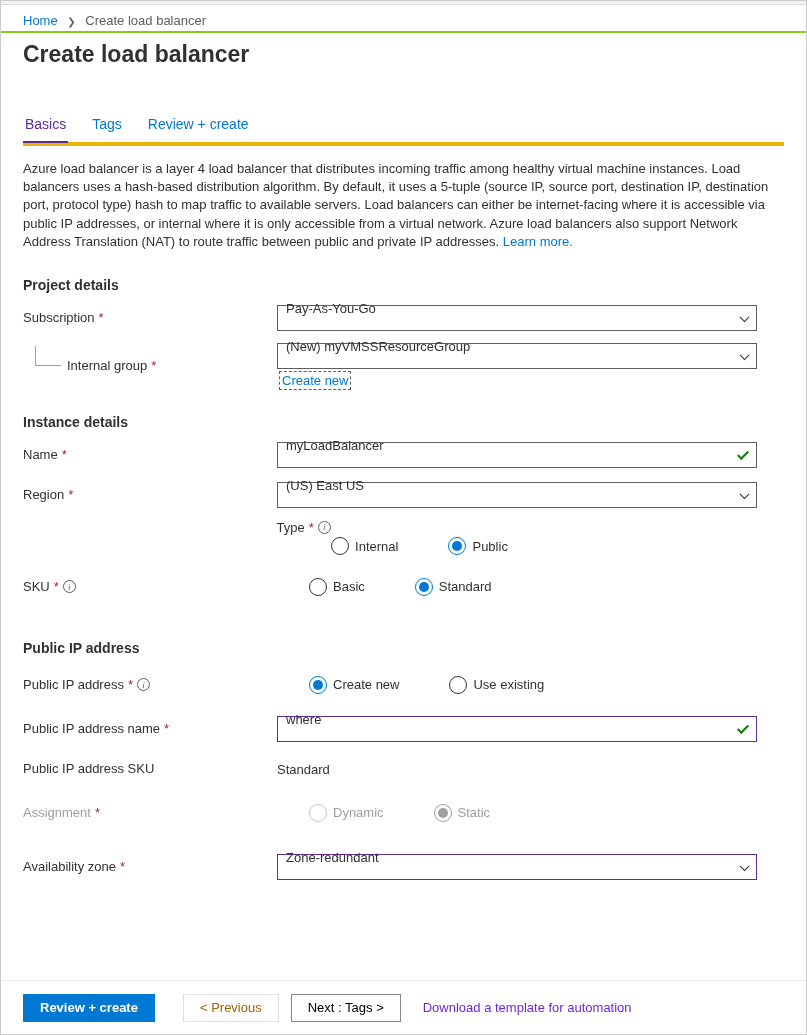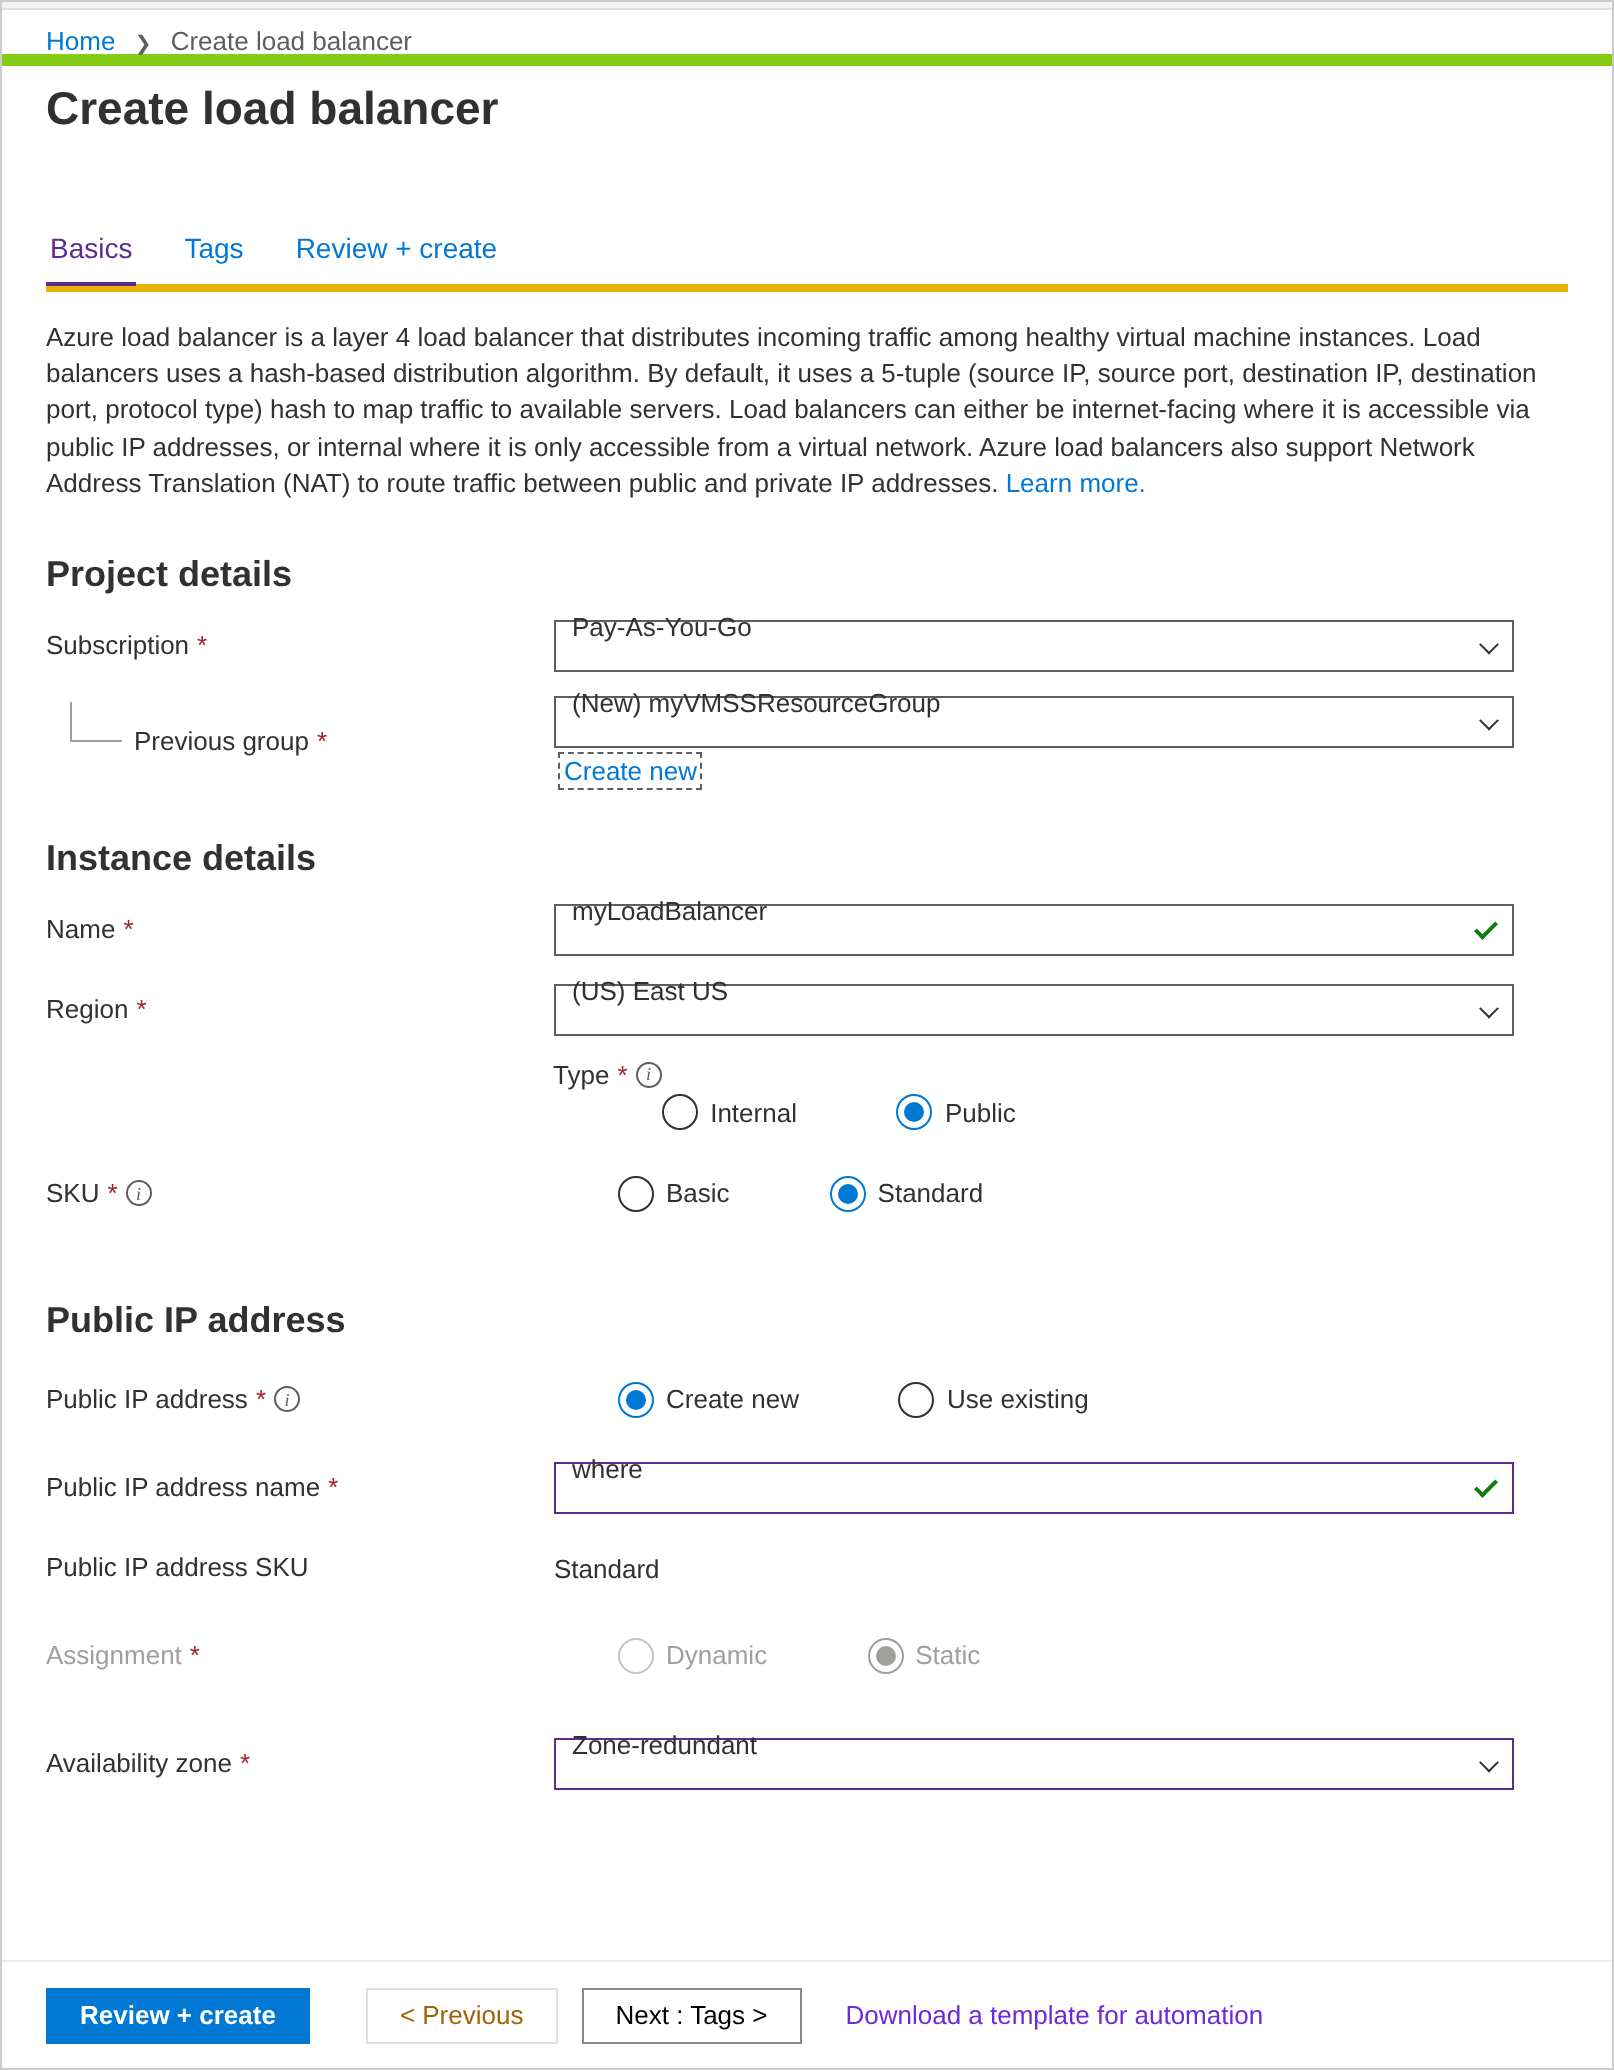--- a/index.html
+++ b/index.html
@@ -14,21 +14,21 @@
       position: relative;
     }
     .topbar {
       height: 4px;
       background: #f3f2f1;
       border-bottom: 1px solid #e1dfdd;
     }
     .breadcrumb {
       padding: 8px 22px 4px;
       font-size: 13px;
-      border-bottom: 6px solid #84cc16;
+      border-bottom: 2px solid #84cc16;
       height: 28px;
     }
     .breadcrumb a { color: #0078d4; text-decoration: none; }
     .breadcrumb .sep { color: #605e5c; margin: 0 6px; font-size: 10px;}
     .breadcrumb .current { color: #605e5c; }
     h1.page-title {
       font-size: 23px;
       font-weight: 600;
       padding: 8px 22px 16px;
       color: #323130;
@@ -61,21 +61,21 @@
     }
     .tab.link { color: #0078d4; }
     .description {
       margin-top: 14px;
       font-size: 13px;
       color: #323130;
       line-height: 1.4;
     }
     .description .learn-more { color: #0078d4; text-decoration: none; }
     .section-title {
-      font-size: 18px;
+      font-size: 14px;
       font-weight: 600;
       margin-top: 26px;
       margin-bottom: 10px;
     }
     .form-row {
       display: flex;
       align-items: center;
       min-height: 30px;
       margin-bottom: 10px;
     }
@@ -271,21 +271,21 @@
       <span class="req">*</span>
     </div>
     <div class="field-col">
       <div class="select-box">Pay-As-You-Go</div>
     </div>
   </div>
 
   <div class="form-row indented">
     <div class="label-col">
       <span class="indent-connector"></span>
-      <span>Previous group</span>
+      <span>Internal group</span>
       <span class="req">*</span>
     </div>
     <div class="field-col">
       <div class="select-box">(New) myVMSSResourceGroup</div>
       <span class="create-new-link">Create new</span>
     </div>
   </div>
 
   <div class="section-title">Instance details</div>
 

